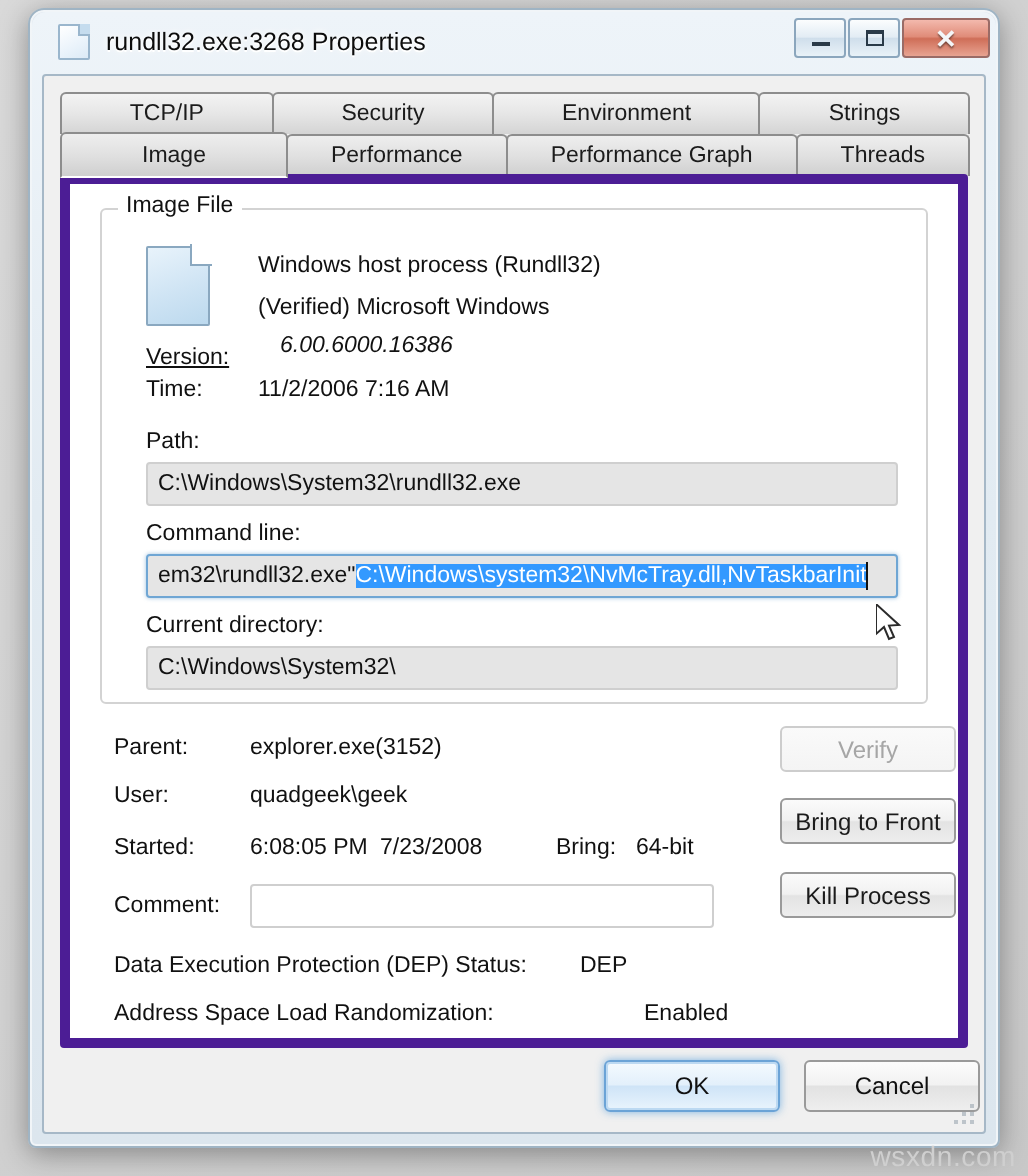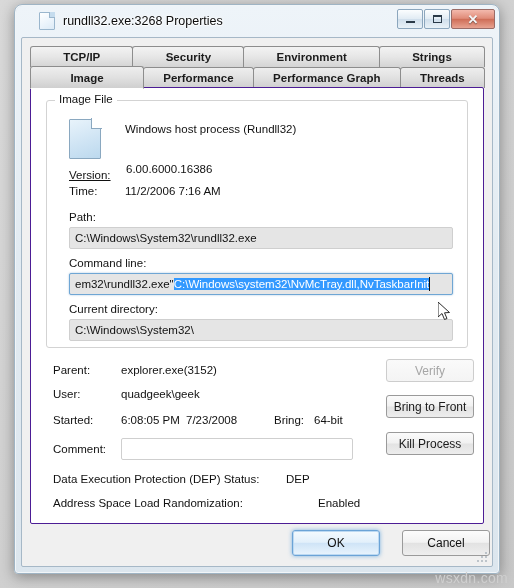--- a/index.html
+++ b/index.html
@@ -32,21 +32,21 @@
     inset: 1px;
     border-radius: 7px 7px 3px 3px;
     background: linear-gradient(180deg,#eef4f9 0%, #e2ebf2 44%, #dce6ee 100%);
     pointer-events: none;
   }
 
   .titlebar {
     position: absolute;
     left: 0; top: 0; right: 0; height: 32px;
     display: flex; align-items: center;
-    padding-left: 24px;
+    padding-left: 14px;
     z-index: 3;
   }
   .title-icon {
     width: 16px; height: 18px;
     position: relative;
     margin-right: 8px;
     flex: 0 0 auto;
   }
   .title-icon .sheet {
     position: absolute; inset: 0;
@@ -106,21 +106,20 @@
     border: 1px solid #a6b8c7;
     border-radius: 2px;
     z-index: 2;
   }
 
   
   .tabstrip {
     position: absolute;
     left: 8px; top: 8px; right: 8px;
     height: 42px;
-    font-weight: bold;
   }
   .tabrow {
     display: flex;
     height: 21px;
     position: relative;
   }
   .tab {
     flex: 1 1 auto;
     height: 21px;
     margin-right: -1px;
@@ -140,21 +139,21 @@
     position: relative;
     z-index: 4;
     margin-top: -1px;
     height: 23px;
     border-bottom: 1px solid #ffffff;
   }
   .tab-pane {
     position: absolute;
     left: 8px; top: 49px; right: 8px; bottom: 42px;
     background: #ffffff;
-    border: 1px solid #4c1d95;
+    border: 5px solid #4c1d95;
     border-radius: 0 2px 2px 2px;
   }
 
   
   .groupbox {
     position: absolute;
     left: 15px; top: 12px; right: 15px;
     height: 248px;
     border: 1px solid #d3d3d3;
     border-radius: 3px;
@@ -371,24 +370,25 @@
       <div class="groupbox">
         <span class="group-title">Image File</span>
 
         <span class="doc-icon">
           <span class="sheet2"></span>
             <span class="fold2"></span>
         </span>
 
         <div class="imgfile-desc">
           <div>Windows host process (Rundll32)</div>
+          <div>(Verified) Microsoft Windows</div>
         </div>
 
         <span class="field-label" style="left:22px; top:68px;text-decoration:underline;">Version:</span>
-        <span class="field-label" style="left:79px; top:62px;">6.00.6000.16386</span>
+        <span class="field-label" style="left:89px; top:62px;font-style:italic;">6.00.6000.16386</span>
 
         <span class="field-label" style="left:22px; top:84px;">Time:</span>
         <span class="field-label" style="left:78px; top:84px;">11/2/2006 7:16 AM</span>
 
         <span class="field-label" style="left:22px; top:110px;">Path:</span>
         <div class="textbox" style="left:22px; top:126px; right:14px;">
           <span>C:\Windows\System32\rundll32.exe</span>
         </div>
 
         <span class="field-label" style="left:22px; top:156px;">Command line:</span>
@@ -431,21 +431,21 @@
         <span>Verify</span>
       </div>
       <div class="side-btn" style="left:355px; top:307px;">
         <span>Bring to Front</span>
       </div>
       <div class="side-btn" style="left:355px; top:344px;">
         <span>Kill Process</span>
       </div>
     </div>
 
-    <div class="dlg-btn default" style="left:270px; top:492px;">
+    <div class="dlg-btn default" style="left:280px; top:492px;">
       <span>OK</span>
     </div>
     <div class="dlg-btn" style="left:380px; top:492px;">
       <span>Cancel</span>
     </div>
 
     <div class="resize-grip">
       <i style="right:0;bottom:0;"></i>
         <i style="right:4px;bottom:0;"></i>
         <i style="right:8px;bottom:0;"></i>

